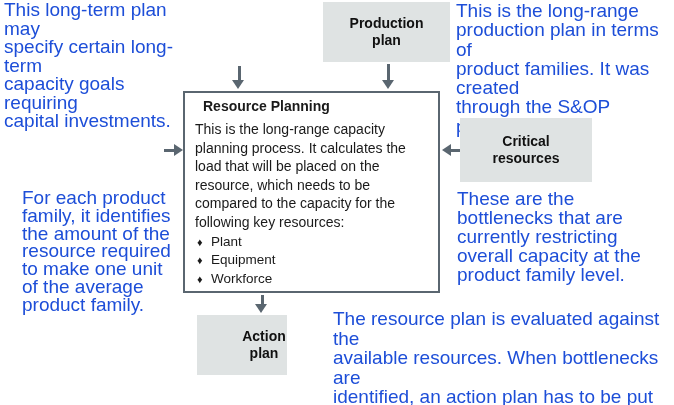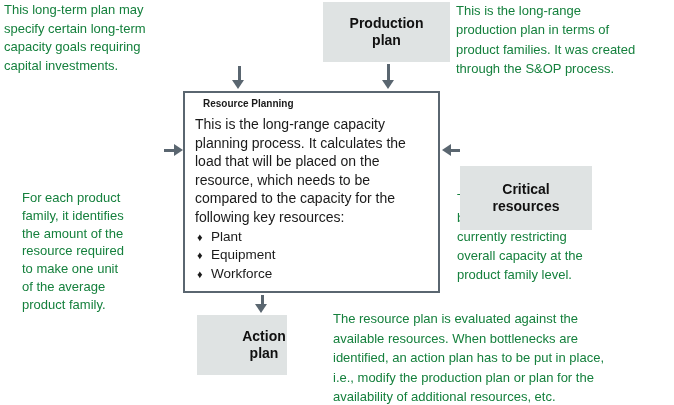--- a/index.html
+++ b/index.html
@@ -3,34 +3,34 @@
 <meta charset="utf-8">
 <style>
   * { margin:0; padding:0; box-sizing:border-box; }
   html,body { background:#ffffff; }
   body { font-family:"Liberation Sans","DejaVu Sans",sans-serif; color:#1a1a1a; }
   #stage {
     position:relative; width:674px; height:405px; background:#ffffff;
     overflow:hidden;
   }
   .note {
-    position:absolute; font-size:13px; line-height:18.5px;
-    white-space:pre-line; color:#15803d;
+    position:absolute; font-size:19px; line-height:18.5px;
+    white-space:pre-line; color:#1d4ed8;
   }
   .gbox {
     position:absolute; background:#dfe3e3;
     display:flex; align-items:center; justify-content:center;
     text-align:center; font-weight:bold; font-size:14px; line-height:17px;
     white-space:pre-line; color:#111;
   }
   .central {
     position:absolute; left:183px; top:91px; width:257px; height:202px;
     background:#ffffff; border:2px solid #5a6670; padding:5px 8px 0 10px;
   }
-  .central .title { font-weight:bold; font-size:10px; margin-bottom:6px;padding-left:8px; }
+  .central .title { font-weight:bold; font-size:14px; margin-bottom:6px;padding-left:8px; }
   .central .body { font-size:14px; line-height:18.6px; white-space:pre-line; }
   .bullets { margin-top:1px; }
   .bullet-row { display:flex; align-items:baseline; font-size:13.5px; line-height:18.6px; }
   .bullet-row .dia { font-size:11px; width:16px; text-align:left; padding-left:2px; }
   .shaft-v { position:absolute; width:3px; background:#5a6670; }
   .shaft-h { position:absolute; height:3px; background:#5a6670; }
   .head-down { position:absolute; width:0; height:0;
     border-left:6px solid transparent; border-right:6px solid transparent;
     border-top:9px solid #5a6670; }
   .head-right { position:absolute; width:0; height:0;
@@ -75,21 +75,21 @@
 i.e., modify the production plan or plan for the
 availability of additional resources, etc.</div>
 
 
   <div class="gbox" style="left:323px; top:2px; width:127px; height:60px;">
     <span>Production
 plan</span>
   </div>
 
 
-  <div class="gbox" style="left:460px; top:118px; width:132px; height:64px;margin-top:48px;">
+  <div class="gbox" style="left:460px; top:118px; width:132px; height:64px;">
     <span>Critical
 resources</span>
   </div>
 
   <div class="gbox" style="left:197px; top:315px; width:90px; height:60px;padding-left:44px;">
     <span>Action
 plan</span>
   </div>
 
   <div class="central">

